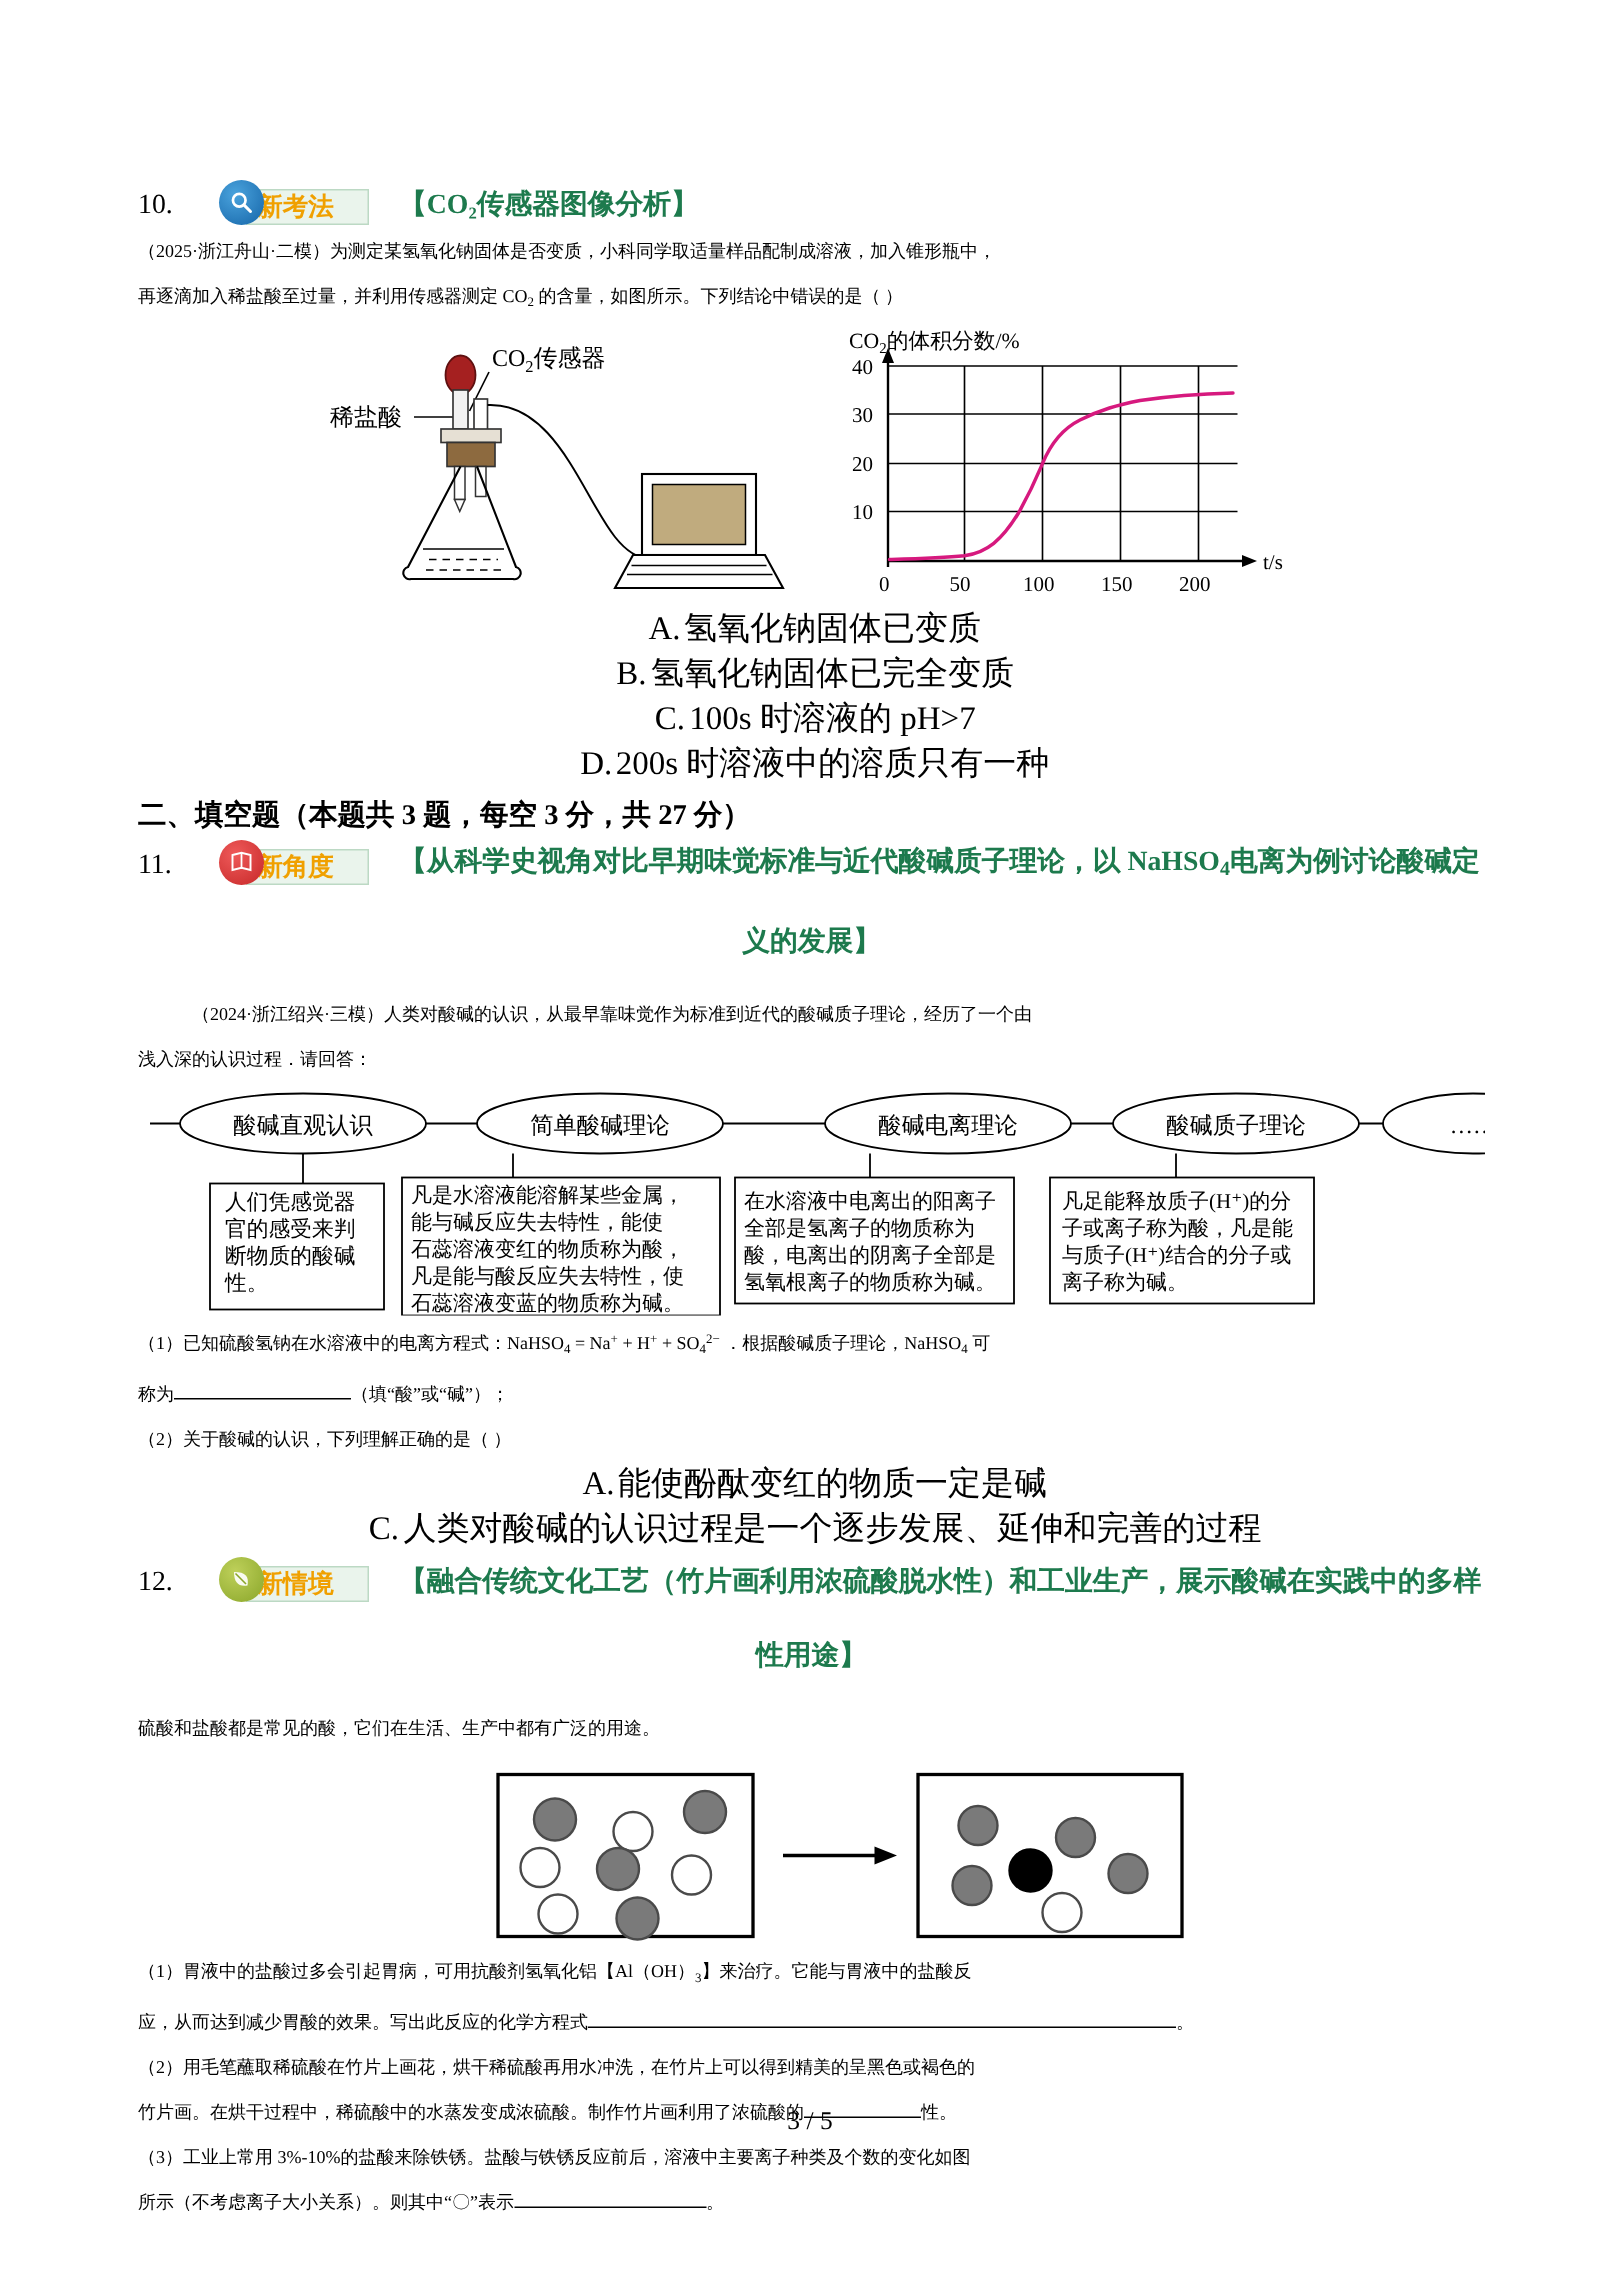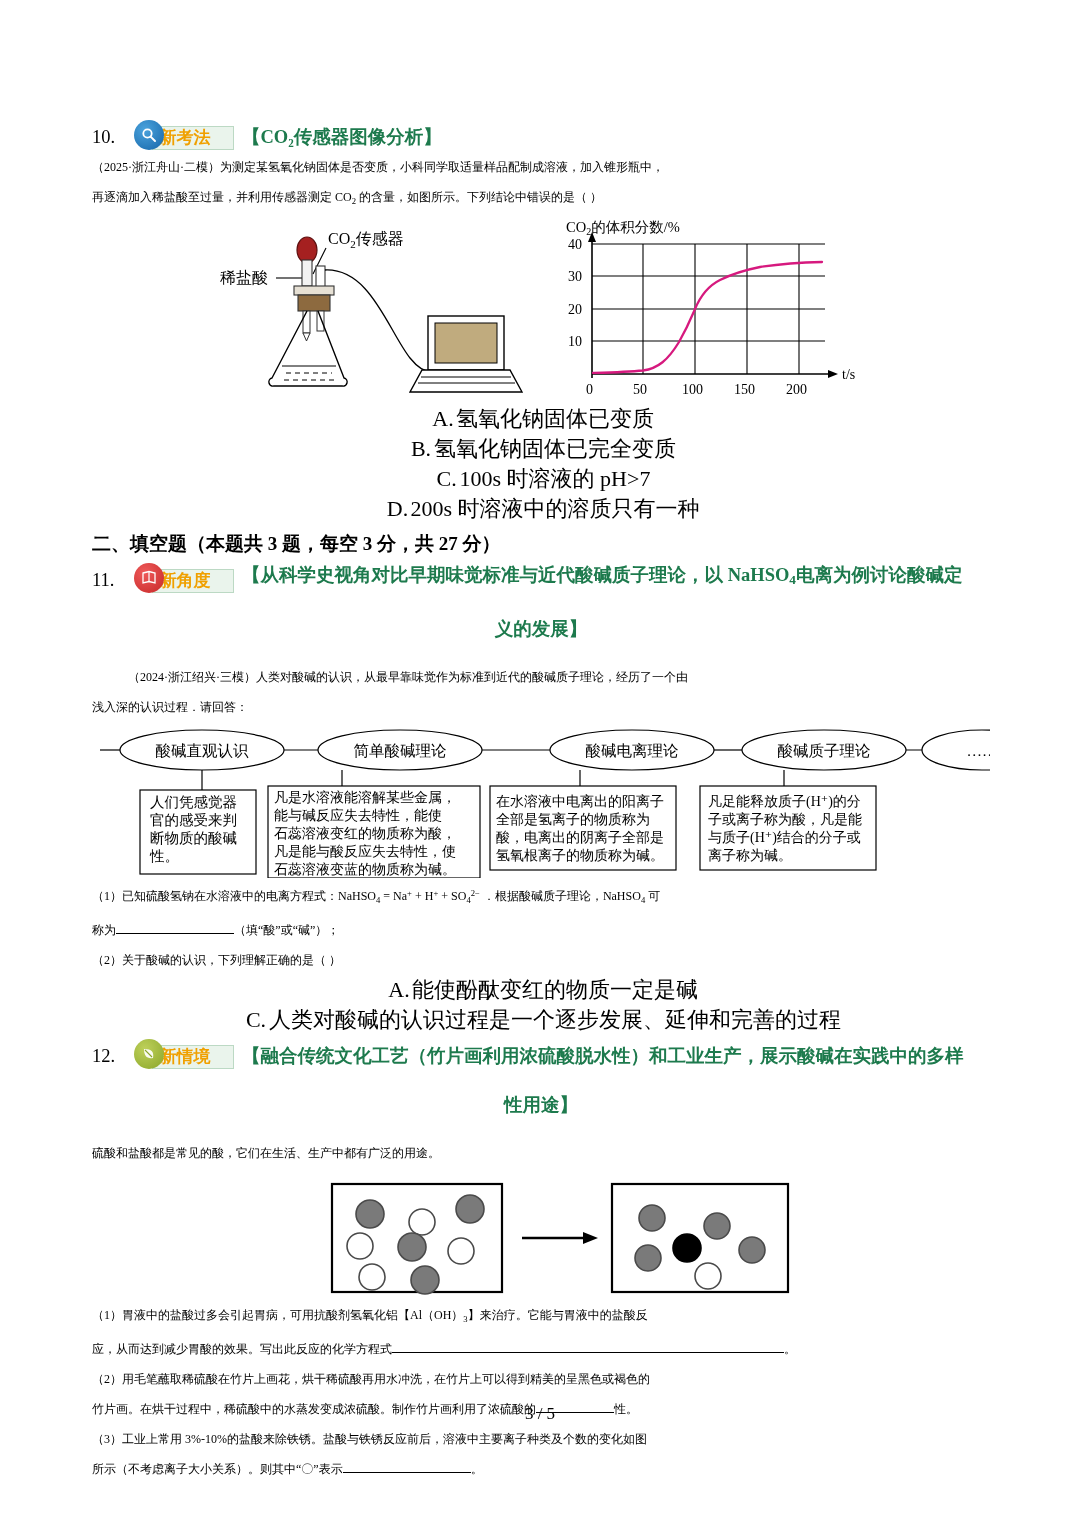--- a/index.html
+++ b/index.html
@@ -15,21 +15,21 @@
   .para{font-size:12px;line-height:30px;margin:0;text-align:justify;}
   .indent{text-indent:36px;}
   .opt{font-size:22px;line-height:30px;margin:0;padding-left:2px;text-align:center;}
   .opt .lbl{display:inline-block;min-width:26px;}
   .sec-title{font-size:19px;line-height:32px;font-weight:bold;margin:4px 0 0 0;}
   .blank{display:inline-block;border-bottom:1px solid #000;height:17px;}
   .sub{vertical-align:-3px;font-size:.72em;}
   .sup{vertical-align:.5em;font-size:.72em;}
 
   
-  .qhead{display:flex;align-items:flex-end;gap:4px;font-size:18.5px;line-height:30px;}
+  .qhead{display:flex;align-items:center;gap:16px;font-size:18.5px;line-height:30px;}
   .qnum{font-size:18.5px;line-height:30px;width:34px;flex:0 0 34px;}
   .badge-wrap{position:relative;width:108px;flex:0 0 108px;height:30px;}
   .badge-box{position:absolute;left:22px;top:4px;width:82px;height:24px;
      background:#eaf4ec;border:1px solid #bcd9c4;box-sizing:border-box;}
   .badge-txt{position:absolute;left:16px;top:4px;width:78px;height:24px;
      font-family:"Liberation Sans","DejaVu Sans",sans-serif;
      font-weight:bold;font-size:17px;line-height:24px;text-align:center;
      color:#f0a000;letter-spacing:0px;}
   .badge-icon{position:absolute;left:4px;top:-2px;width:30px;height:30px;border-radius:50%;
      display:flex;align-items:center;justify-content:center;

